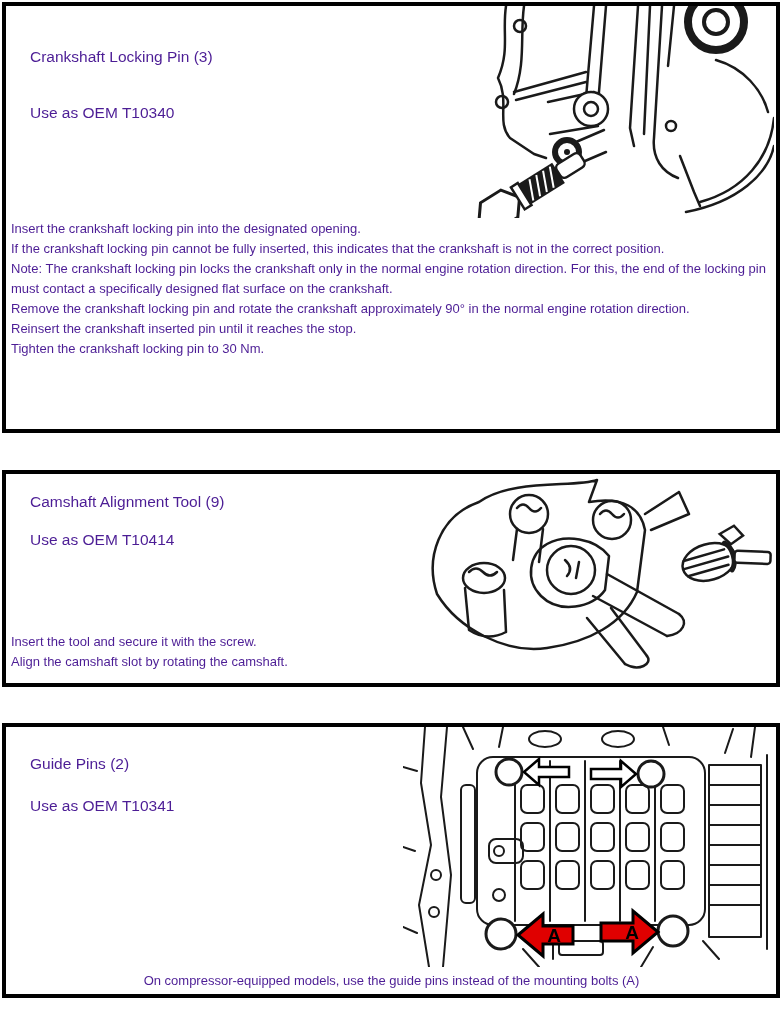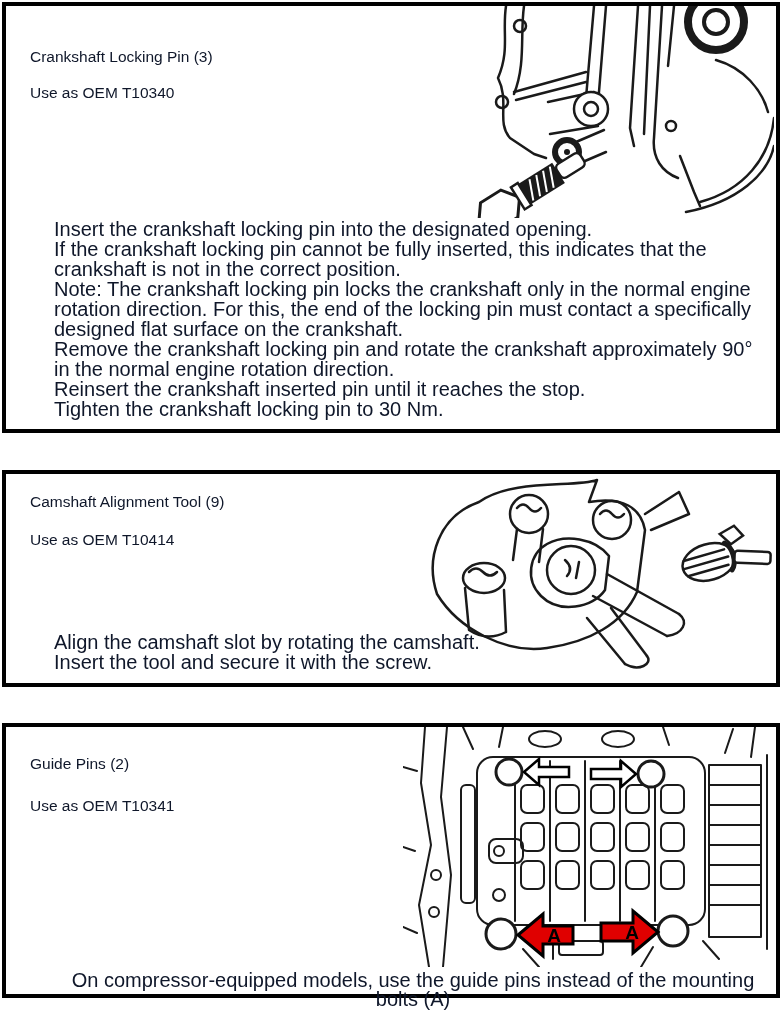--- a/index.html
+++ b/index.html
@@ -1,26 +1,26 @@
 <!DOCTYPE html>
 <html><head>
 <meta charset="utf-8">
 <style>
   html,body{margin:0;padding:0;background:#fff;}
   #page{position:relative;width:782px;height:1010px;background:#fff;overflow:hidden;
-        font-family:"Liberation Sans",sans-serif;color:#0f172a;}
+        font-family:"Liberation Sans",sans-serif;color:#4c1d95;}
   .panel{position:absolute;left:2px;width:778px;border:4px solid #000;background:#fff;box-sizing:border-box;}
   .p1{top:2px;height:431px;}
   .p2{top:470px;height:217px;}
   .p3{top:723px;height:275px;text-align:center;}
   .title,.subtitle{position:absolute;left:24px;font-size:15.5px;white-space:nowrap;}
-  .p1 .title{top:42px}   .p1 .subtitle{top:78px}
+  .p1 .title{top:42px}   .p1 .subtitle{top:98px}
   .p2 .title{top:19px}   .p2 .subtitle{top:57px}
   .p3 .title{top:28px}   .p3 .subtitle{top:70px}
-  .body{position:absolute;left:5px;right:4px;font-size:20px;line-height:20px;margin-left:43px;}
+  .body{position:absolute;left:5px;right:4px;font-size:13px;line-height:20px;}
   .b1{top:213px}
   .b2{top:158px}
   .b3{top:244px;line-height:19px;}
   .body .line{margin:0;}
   .illus{position:absolute;}
   .illus1{right:2px;top:0;width:326px;height:212px;}
   .illus2{left:373px;top:0;width:393px;height:196px;}
   .illus3{right:0;top:0;width:373px;height:240px;}
   svg{display:block;}
 </style>
@@ -114,22 +114,22 @@
       <g transform="translate(330,88) rotate(-16)" stroke="#1a1a1a" stroke-width="2.5" fill="none" stroke-linecap="round">
         <ellipse cx="0" cy="0" rx="27" ry="18" fill="#fff"></ellipse>
         <path d="M-24,-8 L18,-8 M-26,0 L20,0 M-24,8 L18,8"></path>
         <path d="M20,-14 A10,16 0 0 1 20,14" stroke-width="5"></path>
         <polygon points="18,-24 34,-28 40,-16 26,-11" fill="#fff"></polygon>
         <rect x="26" y="-4" width="36" height="12" rx="3" transform="rotate(18 26 2)" fill="#fff"></rect>
       </g>
     </svg>
 
     <div class="body b2">
+      <p class="line">Insert the tool and secure it with the screw.</p>
       <p class="line">Align the camshaft slot by rotating the camshaft.</p>
-      <p class="line">Insert the tool and secure it with the screw.</p>
     </div>
   </section>
 
   <section class="panel p3">
     <div class="title">Guide Pins (2)</div>
     <div class="subtitle">Use as OEM T10341</div>
 
     <svg class="illus illus3" viewBox="0 0 373 240">
       <g stroke="#1a1a1a" stroke-width="2" fill="none" stroke-linecap="round" stroke-linejoin="round">
         <ellipse cx="142" cy="12" rx="16" ry="8"></ellipse>

